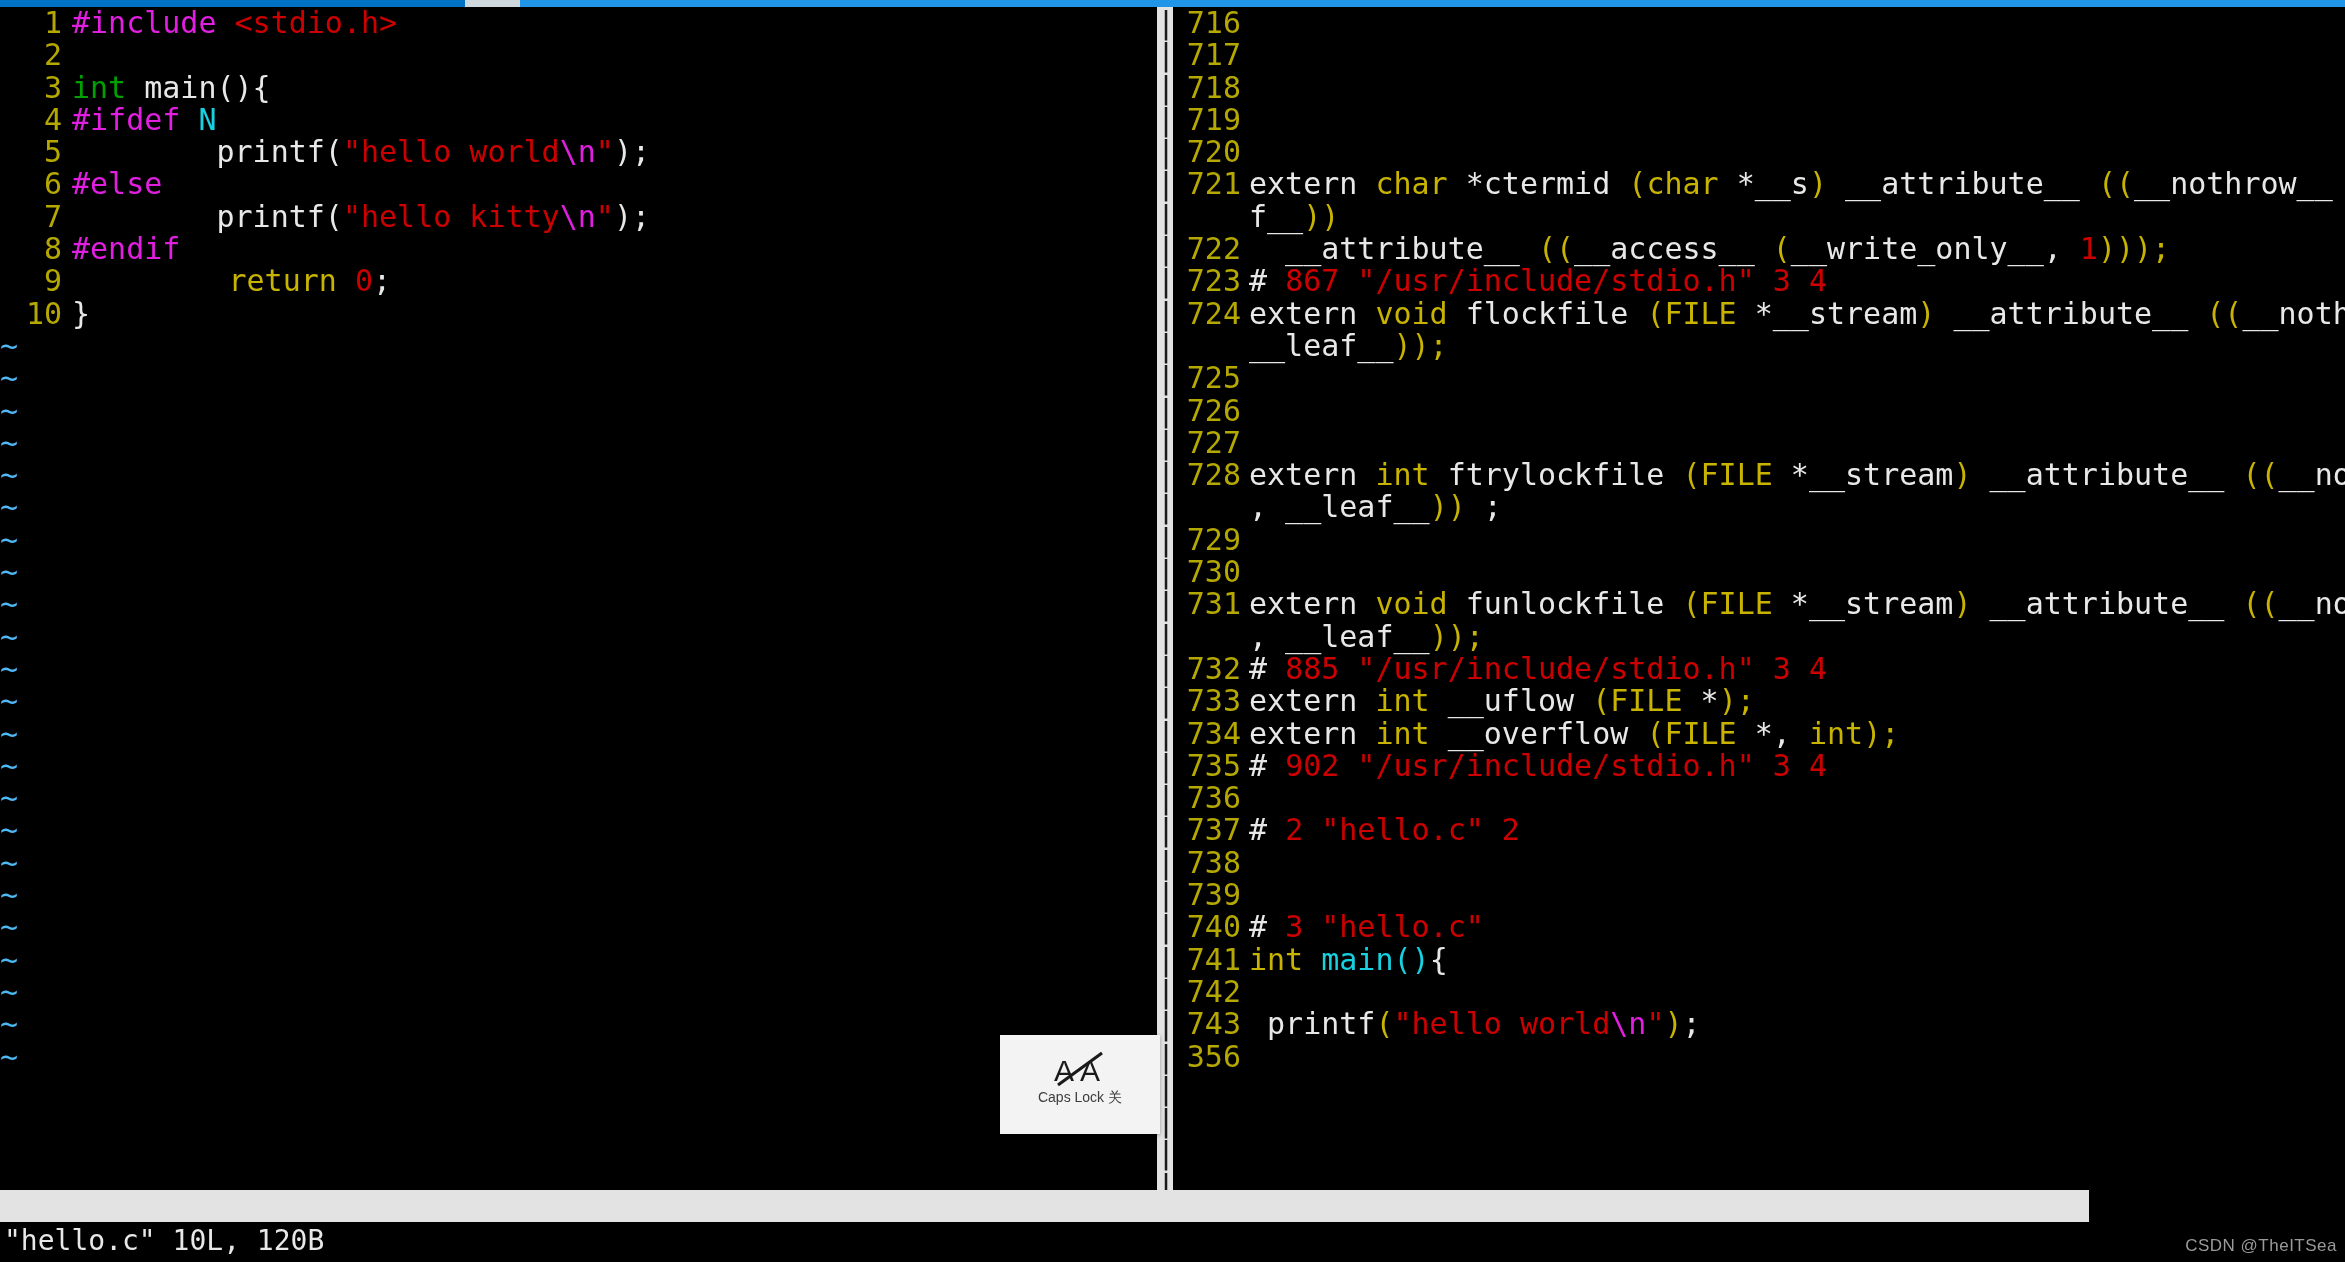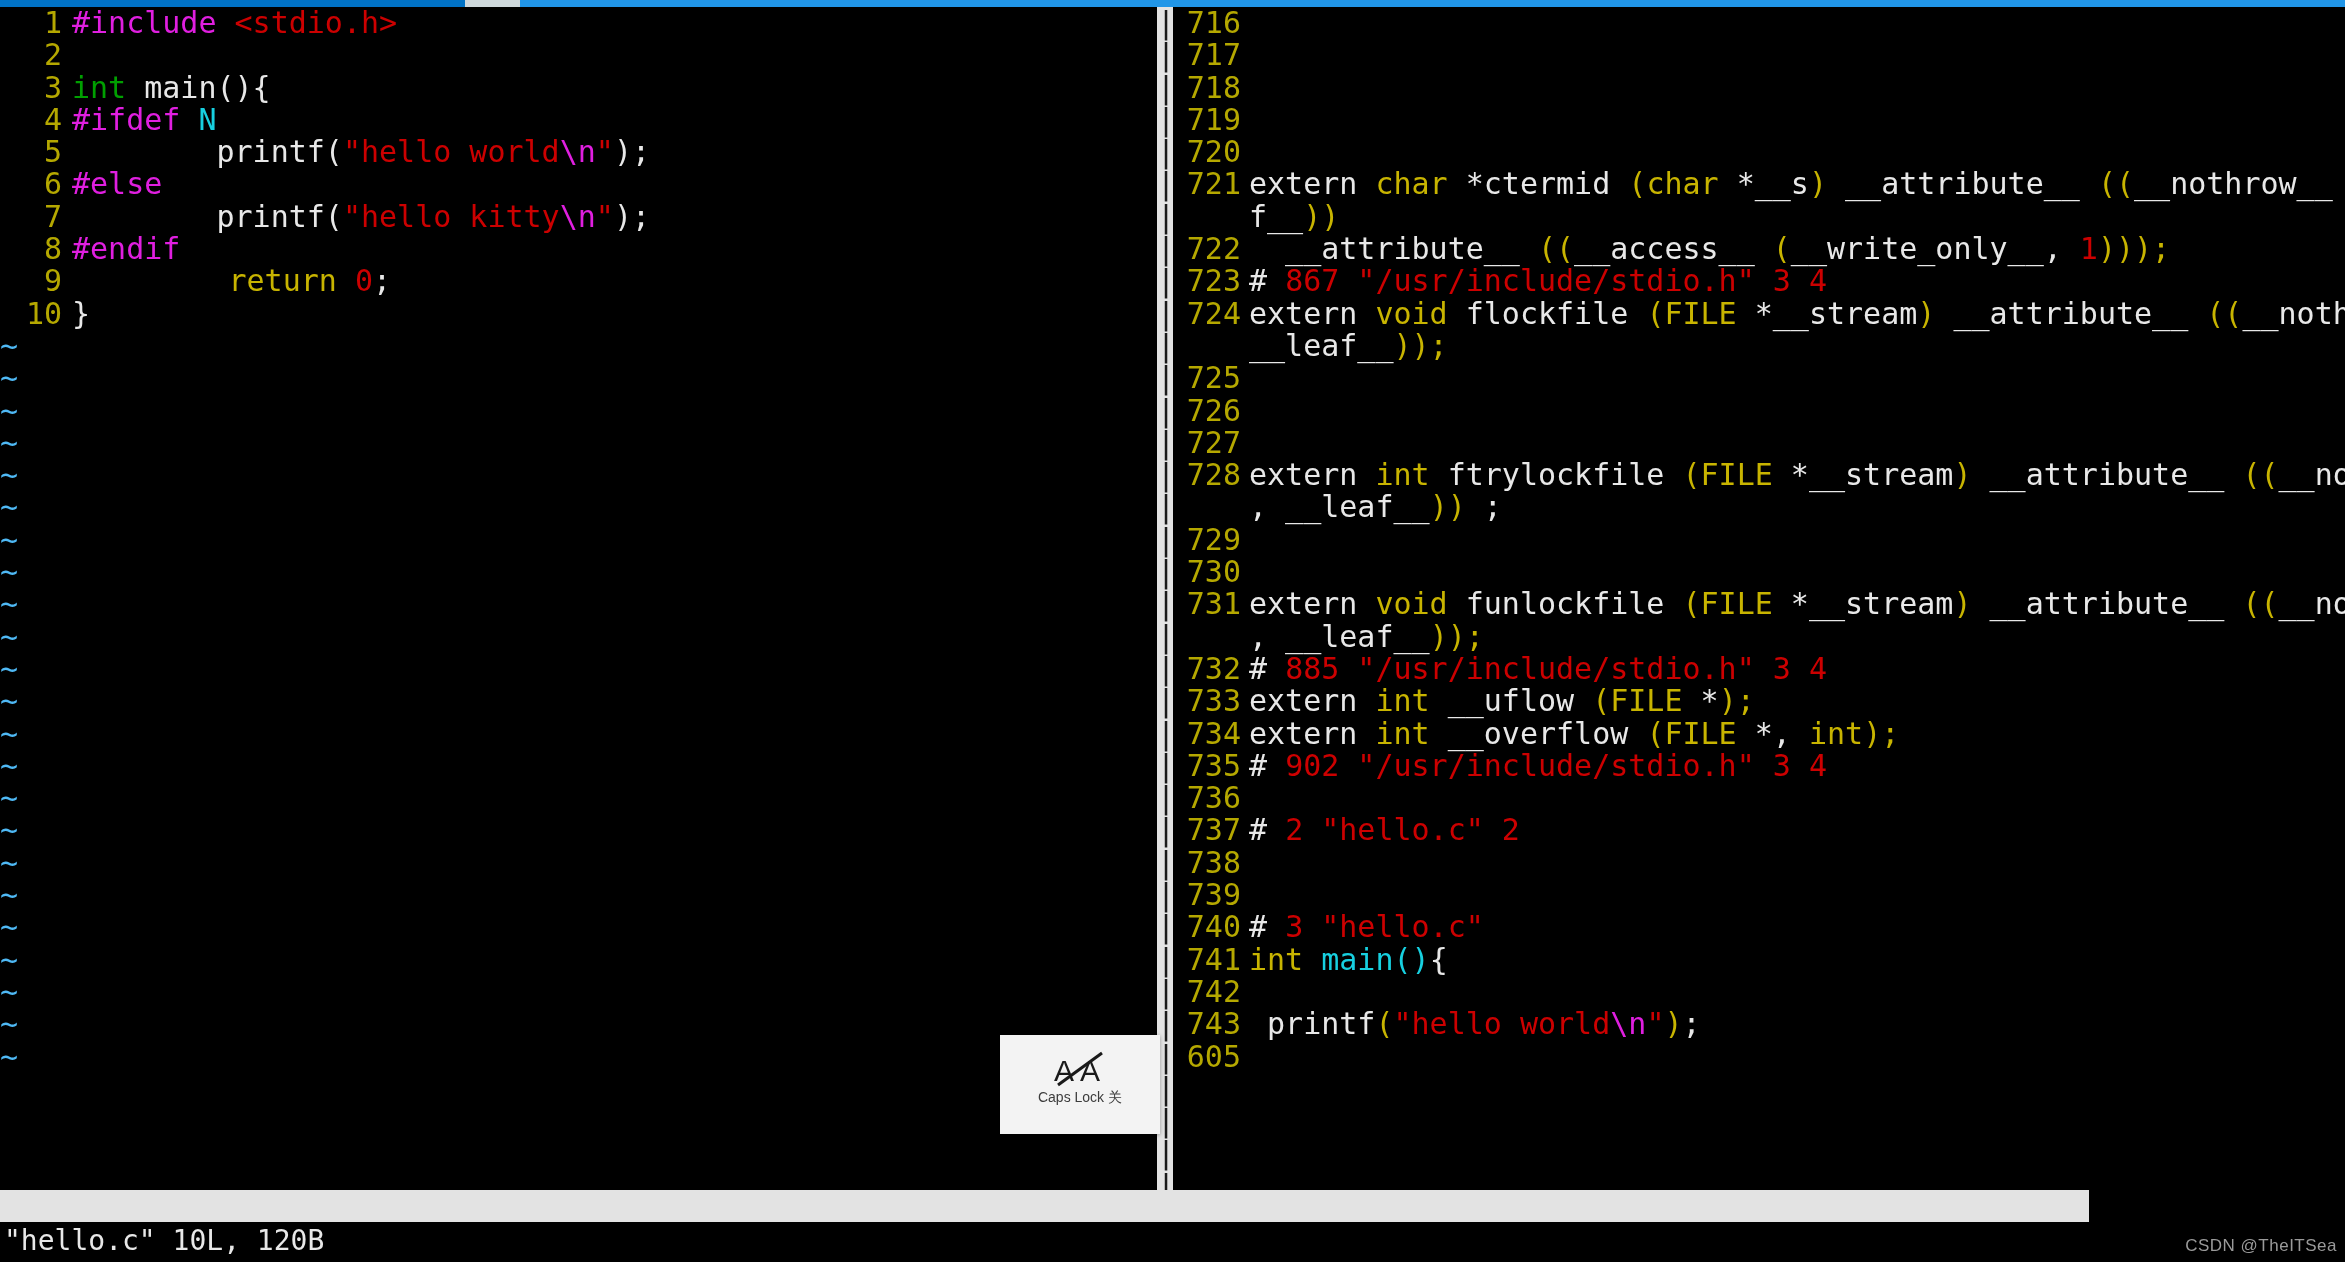--- a/index.html
+++ b/index.html
@@ -287,21 +287,21 @@
       <div class="row"><span class="ln">734</span><span class="c-plain">extern </span><span class="c-typey">int</span><span class="c-plain"> __overflow </span><span class="c-paren">(</span><span class="c-typey">FILE</span><span class="c-plain"> *, </span><span class="c-typey">int</span><span class="c-paren">);</span></div>
       <div class="row"><span class="ln">735</span><span class="c-plain"># </span><span class="c-str">902 "/usr/include/stdio.h" 3 4</span></div>
       <div class="row"><span class="ln">736</span> </div>
       <div class="row"><span class="ln">737</span><span class="c-plain"># </span><span class="c-str">2 "hello.c" 2</span></div>
       <div class="row"><span class="ln">738</span> </div>
       <div class="row"><span class="ln">739</span> </div>
       <div class="row"><span class="ln">740</span><span class="c-plain"># </span><span class="c-str">3 "hello.c"</span></div>
       <div class="row"><span class="ln">741</span><span class="c-typey">int</span><span class="c-plain"> </span><span class="c-func">main()</span><span class="c-plain">{</span></div>
       <div class="row"><span class="ln">742</span> </div>
       <div class="row"><span class="ln">743</span><span class="c-plain"> printf</span><span class="c-paren">(</span><span class="c-str">"hello world</span><span class="c-esc">\n</span><span class="c-str">"</span><span class="c-paren">)</span><span class="c-plain">;</span></div>
-      <div class="row"><span class="ln">605</span> </div>
+      <div class="row"><span class="ln">356</span> </div>
       <div class="row"><span class="ln">745</span> </div>
       <div class="row"><span class="ln">746</span> </div>
       <div class="row"><span class="ln">748</span><span class="cursor">}</span></div>
     </div>
 
 </div>
 
 <div id="statusline">
   <div class="status-half" id="status-left">
     <span class="st-name">hello.c</span>

